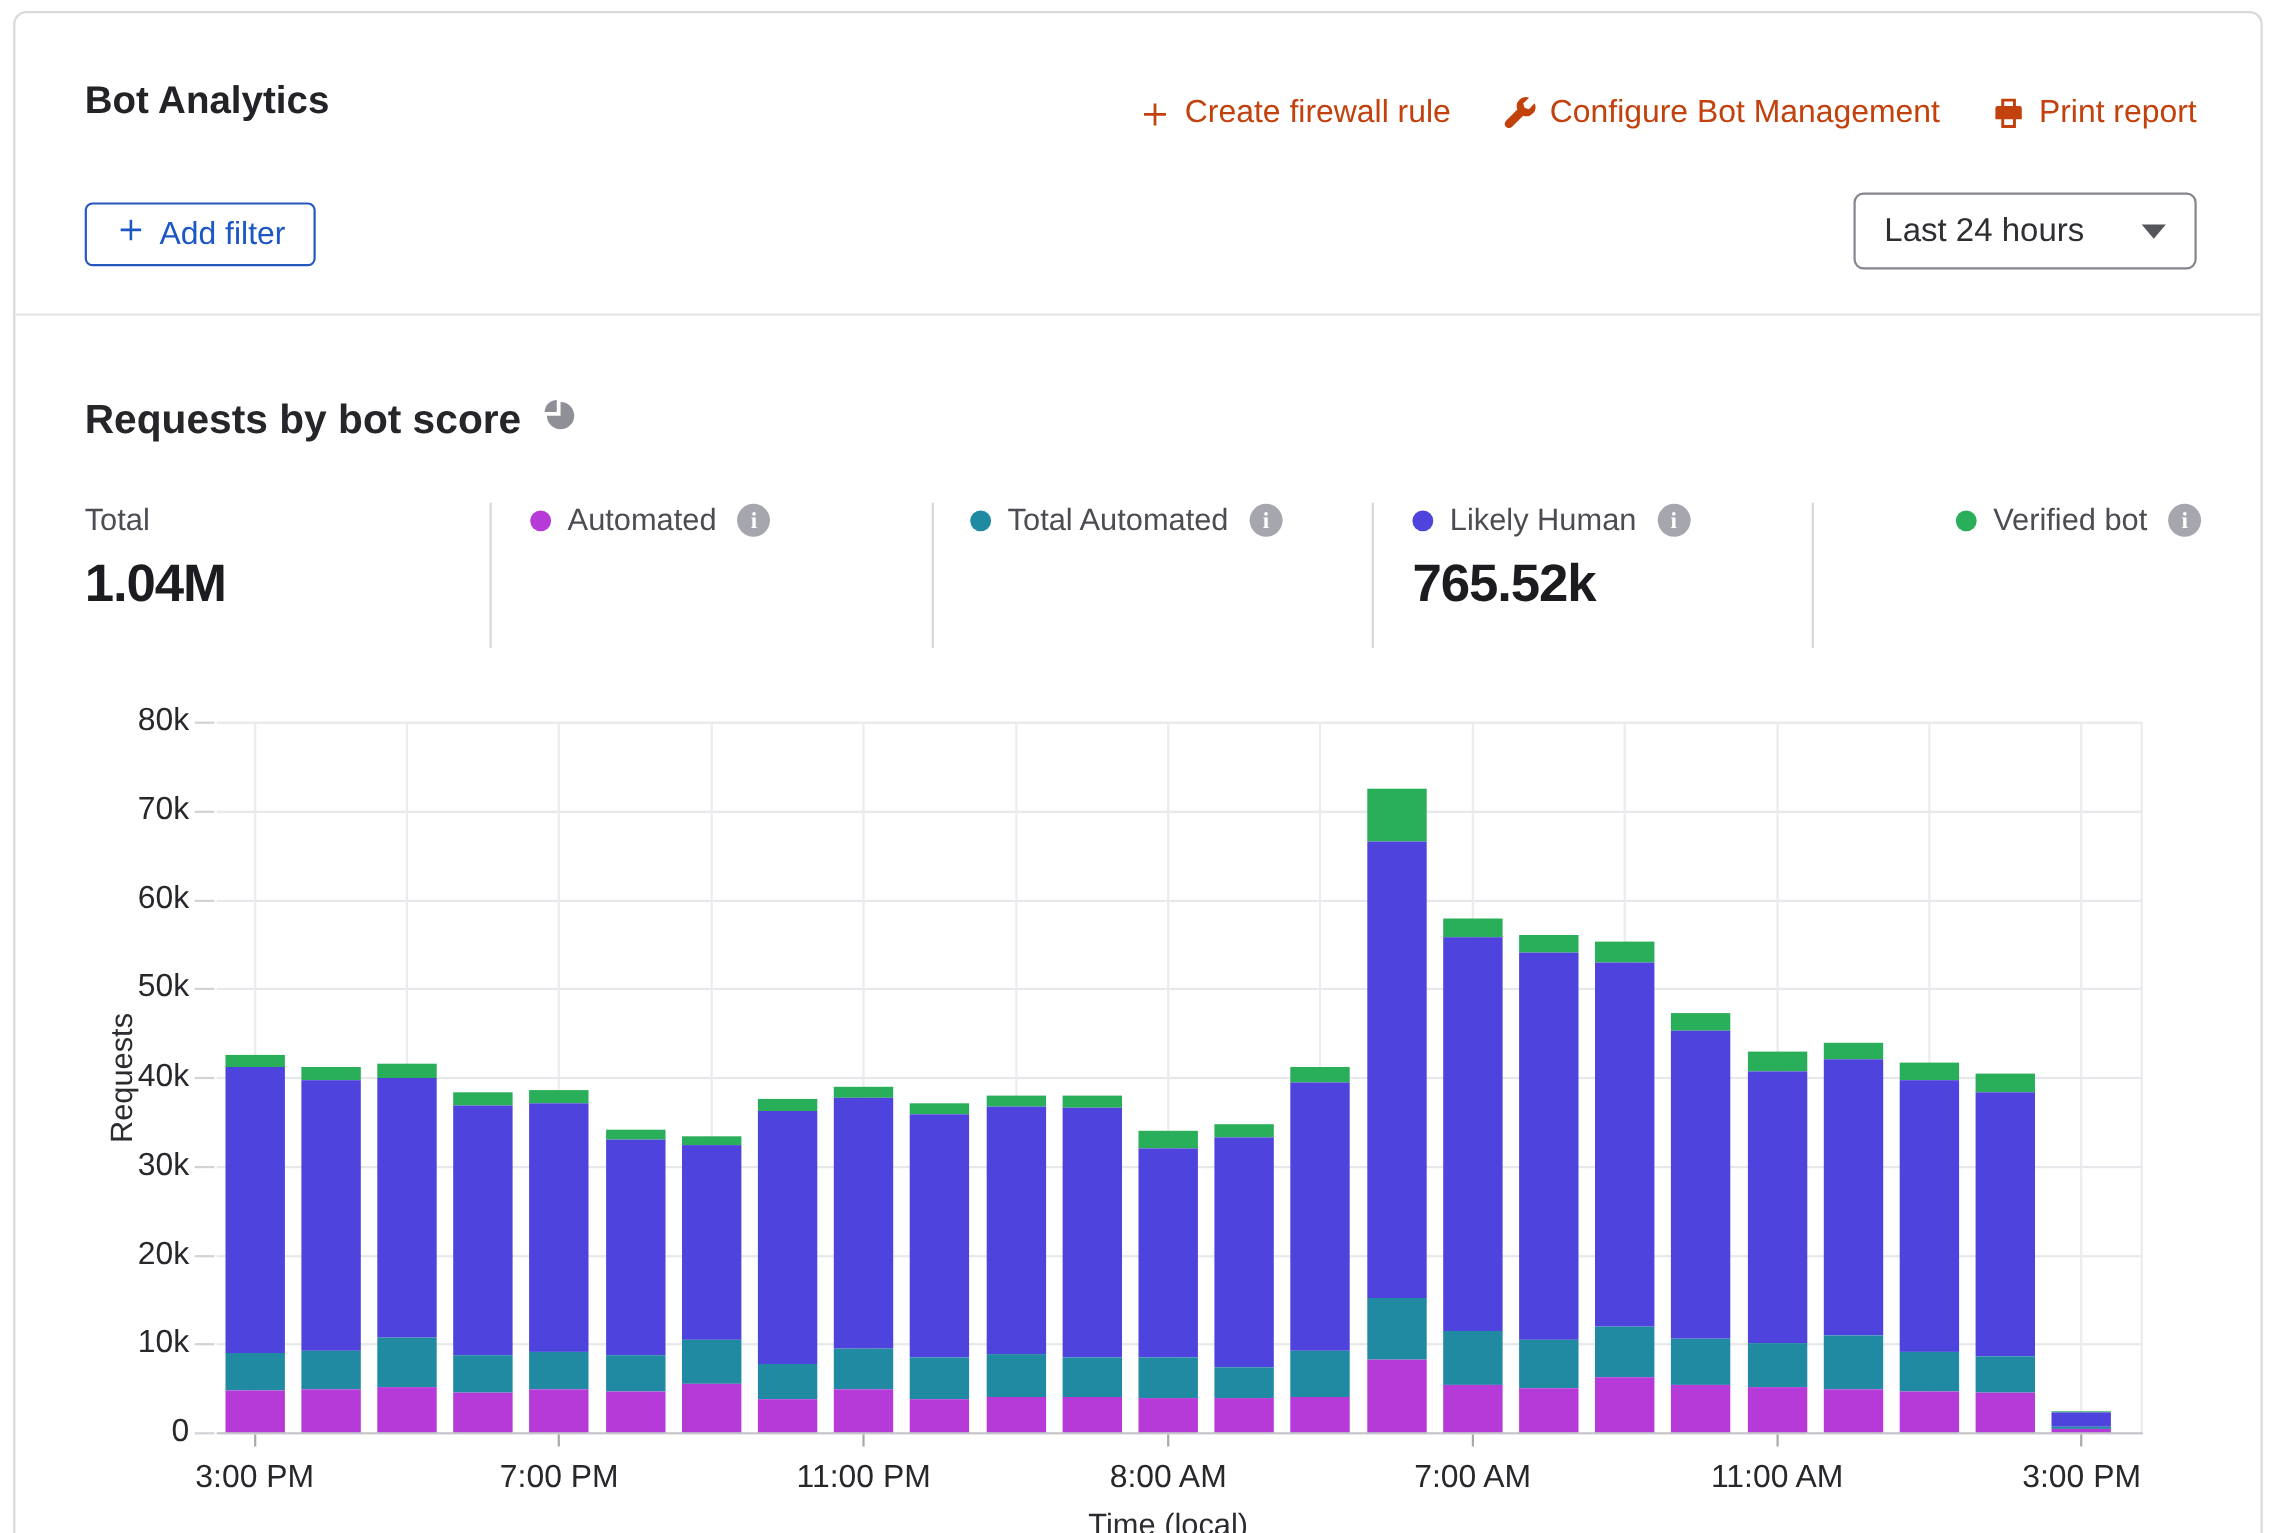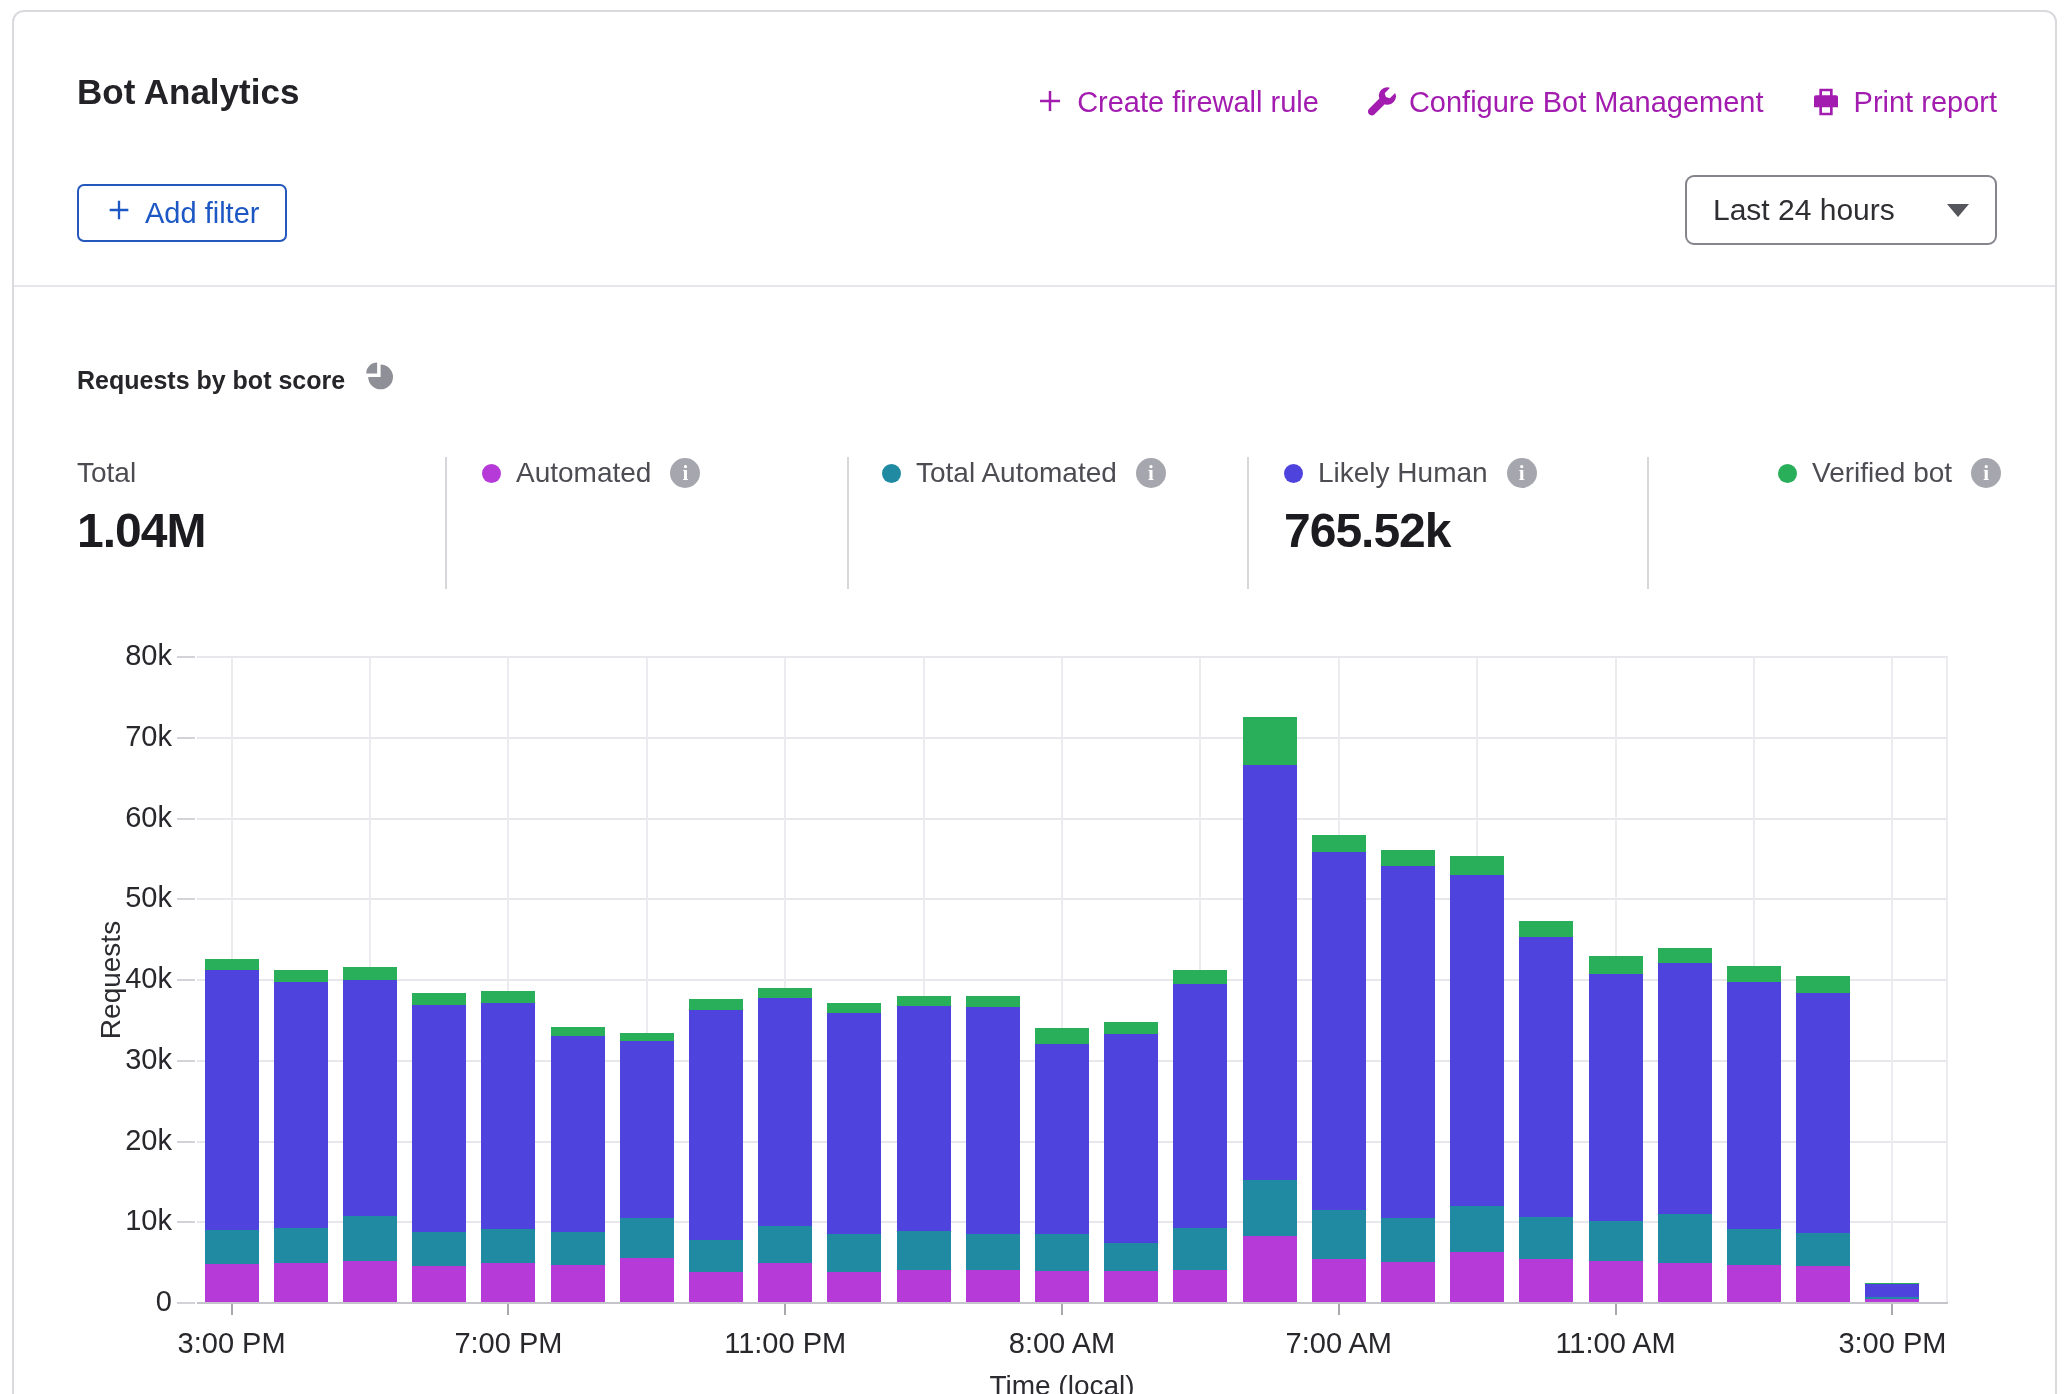--- a/index.html
+++ b/index.html
@@ -7,36 +7,36 @@
     width:2070px;height:1394px;overflow:hidden;background:#fff;position:relative;
     font-family:"Liberation Sans",sans-serif;color:#232327;
     -webkit-font-smoothing:antialiased;
   }
   .card{
     position:absolute;left:12px;top:10px;width:2045px;height:1520px;
     border:2px solid #d9d9de;border-radius:12px;background:#fff;box-sizing:border-box;
   }
   .page-title{position:absolute;left:63px;top:60px;font-size:35px;font-weight:700;color:#232327;}
   .actions{position:absolute;right:58px;top:74px;display:flex;align-items:center;gap:46px;}
-  .action{display:flex;align-items:flex-start;gap:12px;font-size:29px;color:#a21caf;cursor:pointer;white-space:nowrap;}
+  .action{display:flex;align-items:flex-end;gap:12px;font-size:29px;color:#c2410c;cursor:pointer;white-space:nowrap;}
   .action svg{display:block;}
   .add-filter{
     position:absolute;left:63px;top:172px;height:58px;padding:0 26px;
     border:2px solid #2458bd;border-radius:7px;background:#fff;color:#1c57c4;
     font-size:29px;display:flex;align-items:center;gap:12px;box-sizing:border-box;cursor:pointer;
   }
   .time-select{
     position:absolute;right:58px;top:163px;width:312px;height:70px;
     border:2px solid #85858d;border-radius:9px;background:#fff;
     display:flex;align-items:center;box-sizing:border-box;padding:0 26px;
     font-size:30px;color:#2f2f33;cursor:pointer;
   }
   .caret{margin-left:auto;width:0;height:0;border-left:11px solid transparent;border-right:11px solid transparent;border-top:13px solid #55555c;}
   .divider{position:absolute;left:0;right:0;top:273px;height:2px;background:#e6e6ea;}
-  .section-title{position:absolute;left:63px;top:348px;display:flex;align-items:center;gap:18px;font-size:25px;font-weight:700;color:#26262a;}
+  .section-title{position:absolute;left:63px;top:348px;display:flex;align-items:center;gap:18px;font-size:37px;font-weight:700;color:#26262a;}
   .pie-icon{color:#8f8f97;margin-top:2px;}
   .stat{position:absolute;top:445px;}
   .stat .lbl{display:flex;align-items:center;gap:15px;font-size:28px;color:#4c4c53;white-space:nowrap;}
   .dot{width:19px;height:19px;border-radius:50%;flex:0 0 auto;}
   .info{
     width:30px;height:30px;border-radius:50%;background:#a6a6ae;color:#fff;
     font-size:21px;font-weight:700;display:flex;align-items:center;justify-content:center;
     font-family:"Liberation Serif",serif;margin-left:4px;flex:0 0 auto;
   }
   .stat .val{margin-top:14px;font-size:48px;font-weight:700;color:#1c1c20;letter-spacing:-1px;}

